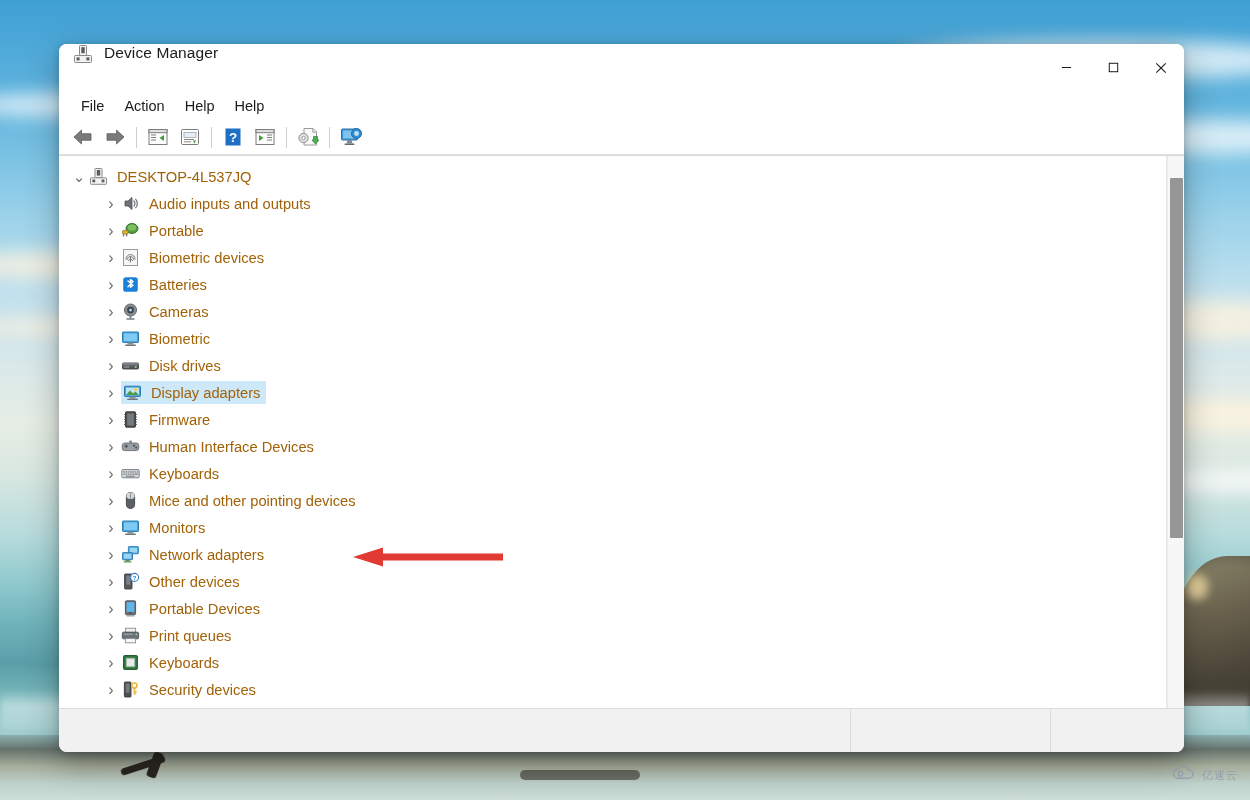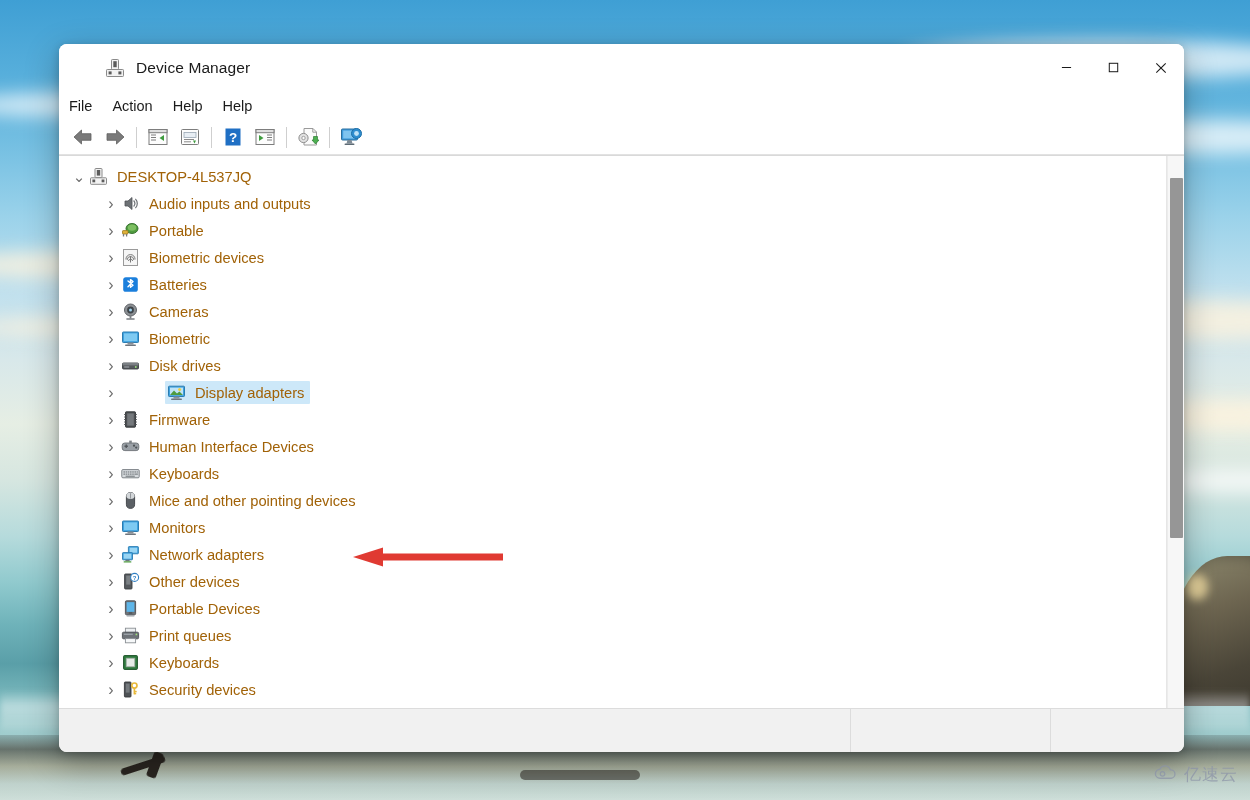--- a/index.html
+++ b/index.html
@@ -93,24 +93,23 @@
     border-radius: 8px;
     box-shadow: 0 10px 34px rgba(0,0,0,0.30), 0 2px 8px rgba(0,0,0,0.18);
     overflow: hidden;
     display: flex; flex-direction: column;
   }
 
   
   #titlebar {
     height: 47px;
     flex: 0 0 47px;
-    display: flex; align-items: center;
+    display: flex; 
     background: #ffffff;
     position: relative;
-    padding-left: 32px;
   }
   #title-icon {
     width: 20px; height: 20px;
     margin-left: 14px; margin-right: 11px;
     flex: 0 0 20px;
   }
   #title-text {
     font-size: 15.5px;
     color: #1b1b1b;
     letter-spacing: 0.1px;
@@ -122,20 +121,21 @@
   .cap-btn {
     width: 47px; height: 47px;
     display: flex; align-items: center; justify-content: center;
     cursor: default;
   }
 
   
   #menubar {
     height: 29px; flex: 0 0 29px;
     display: flex; align-items: center;
+    padding-left: 12px;
     background: #ffffff;
   }
   .menu-item {
     font-size: 14.5px;
     color: #1b1b1b;
     padding: 3px 10px;
     cursor: default;
   }
 
   
@@ -202,21 +202,20 @@
     white-space: nowrap;
   }
   .sel-wrap {
     display: inline-flex; align-items: center;
     background: transparent;
     padding: 2px 6px 2px 2px;
     border-radius: 1px;
   }
   .tree-row.selected .sel-wrap {
     background: #cde8f9;
-    margin-left: 44px;
   }
 
   
   #vscroll {
     width: 17px; flex: 0 0 17px;
     background: #f7f7f7;
     position: relative;
     border-left: 1px solid #ececec;
   }
   #vthumb {
@@ -249,21 +248,21 @@
 
   
   #watermark {
     position: absolute;
     right: 12px; bottom: 14px;
     display: flex; align-items: center;
     gap: 5px;
     opacity: 0.72;
   }
   #wm-text {
-    font-size: 17px;
+    font-size: 11px;
     color: #8b93a8;
     font-family: "DejaVu Sans", sans-serif;
     letter-spacing: 1px;
   }
 </style>
 </head>
 <body>
 
 <div id="desktop">
 

